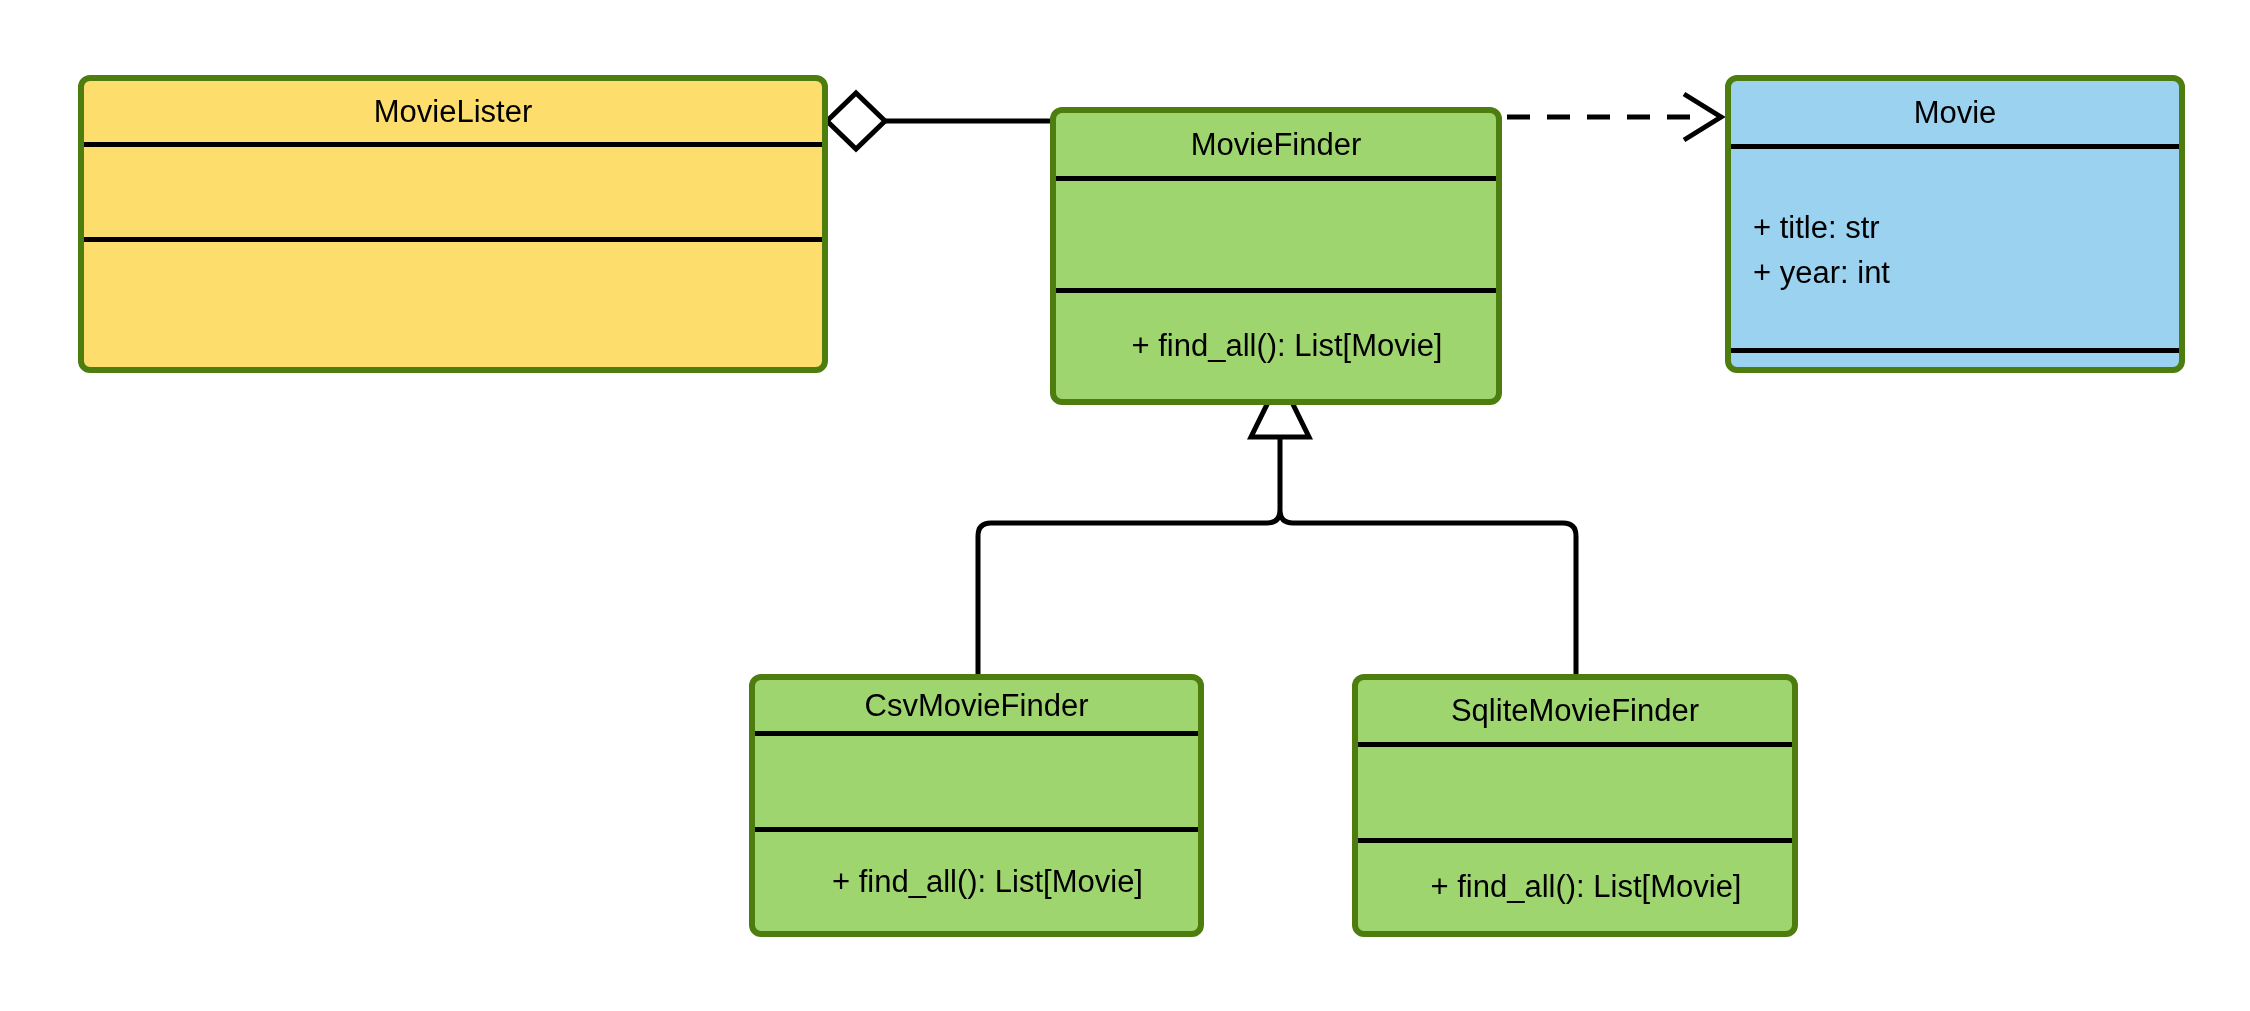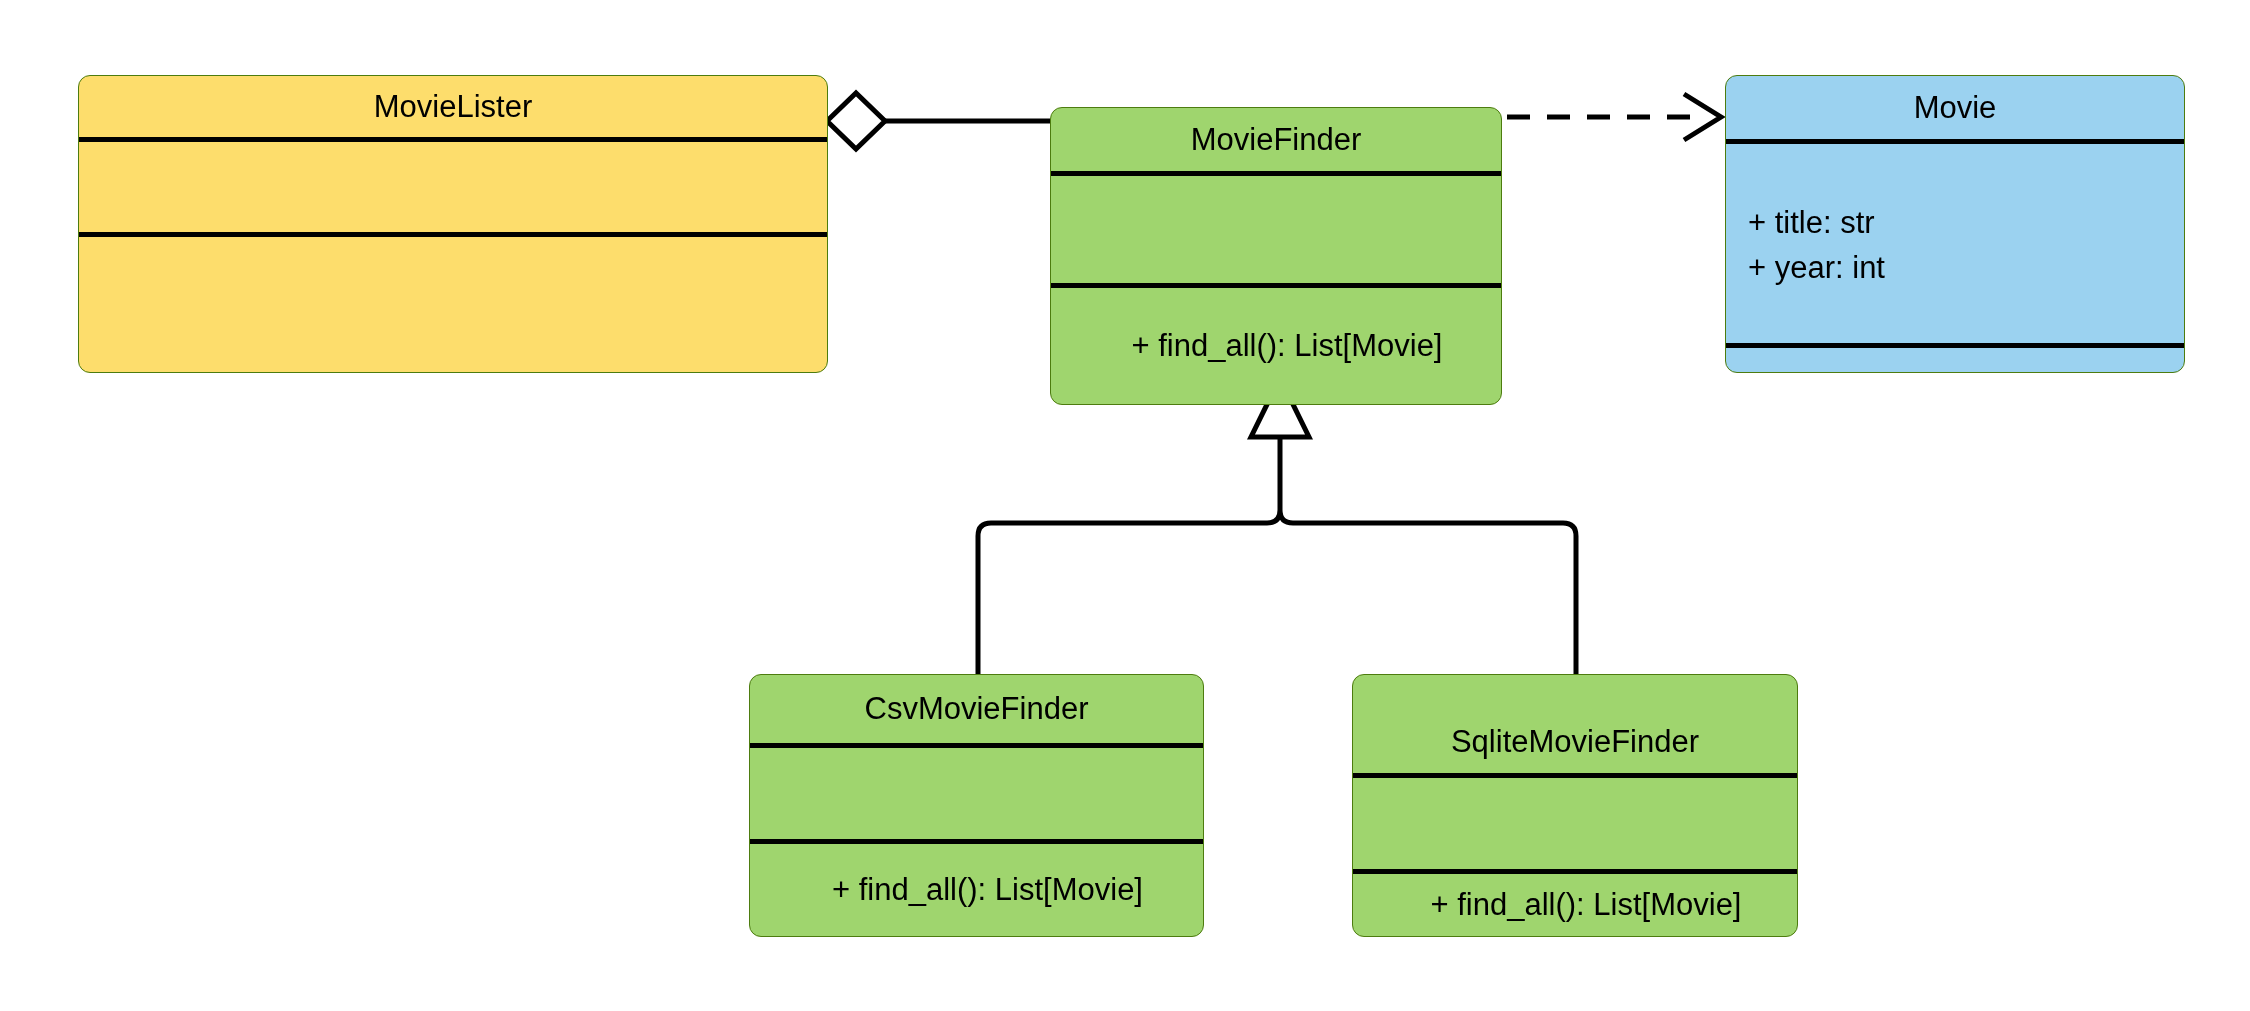--- a/index.html
+++ b/index.html
@@ -11,21 +11,21 @@
   .canvas {
     position: relative;
     width: 2250px;
     height: 1011px;
     background: #ffffff;
     overflow: hidden;
   }
   .uml-class {
     position: absolute;
     box-sizing: border-box;
-    border: 1px solid #4d7c0f;
+    border: 6px solid #4d7c0f;
     border-radius: 12px;
     display: flex;
     flex-direction: column;
     color: #000000;
   }
   .uml-section {
     box-sizing: border-box;
     flex: 0 0 auto;
   }
   .uml-title {
@@ -62,25 +62,25 @@
 
   #moviefinder      { left: 1050px; top: 75px;  width: 452px; height: 298px; margin-top: 32px; }
   #moviefinder .uml-title   { height: 68px; }
   #moviefinder .uml-attrs   { height: 112px; }
 
   #movie            { left: 1725px; top: 75px;  width: 460px; height: 298px; }
   #movie .uml-title         { height: 68px; }
   #movie .uml-attrs         { height: 168px; margin-top: 36px; }
 
   #csvmoviefinder   { left: 749px;  top: 674px; width: 455px; height: 263px; }
-  #csvmoviefinder .uml-title { height: 73px; }
+  #csvmoviefinder .uml-title { height: 56px; }
   #csvmoviefinder .uml-attrs { height: 96px; }
 
   #sqlitemoviefinder { left: 1352px; top: 674px; width: 446px; height: 263px; }
-  #sqlitemoviefinder .uml-title { height: 67px; margin-top: 36px; }
+  #sqlitemoviefinder .uml-title { height: 67px; }
   #sqlitemoviefinder .uml-attrs { height: 96px; }
 
   .connector-layer {
     position: absolute;
     left: 0; top: 0;
     width: 2250px;
     height: 1011px;
     pointer-events: none;
   }
 </style>

